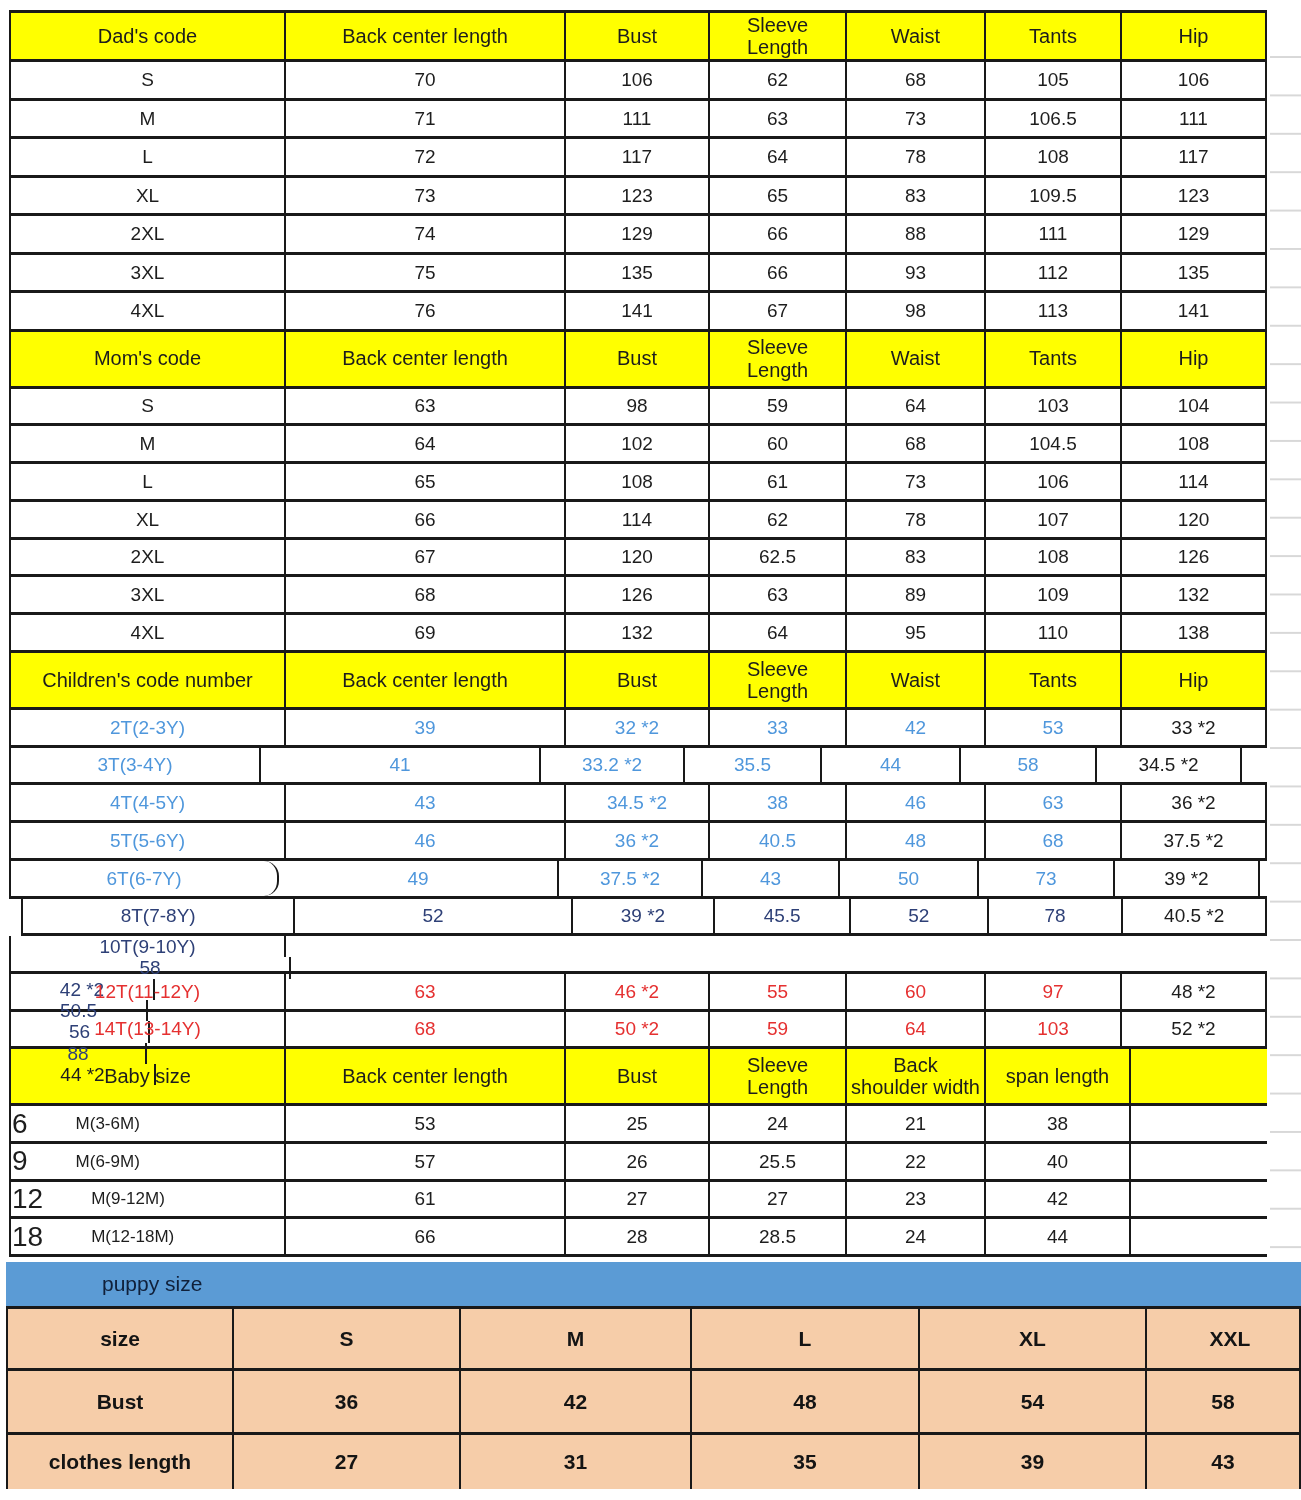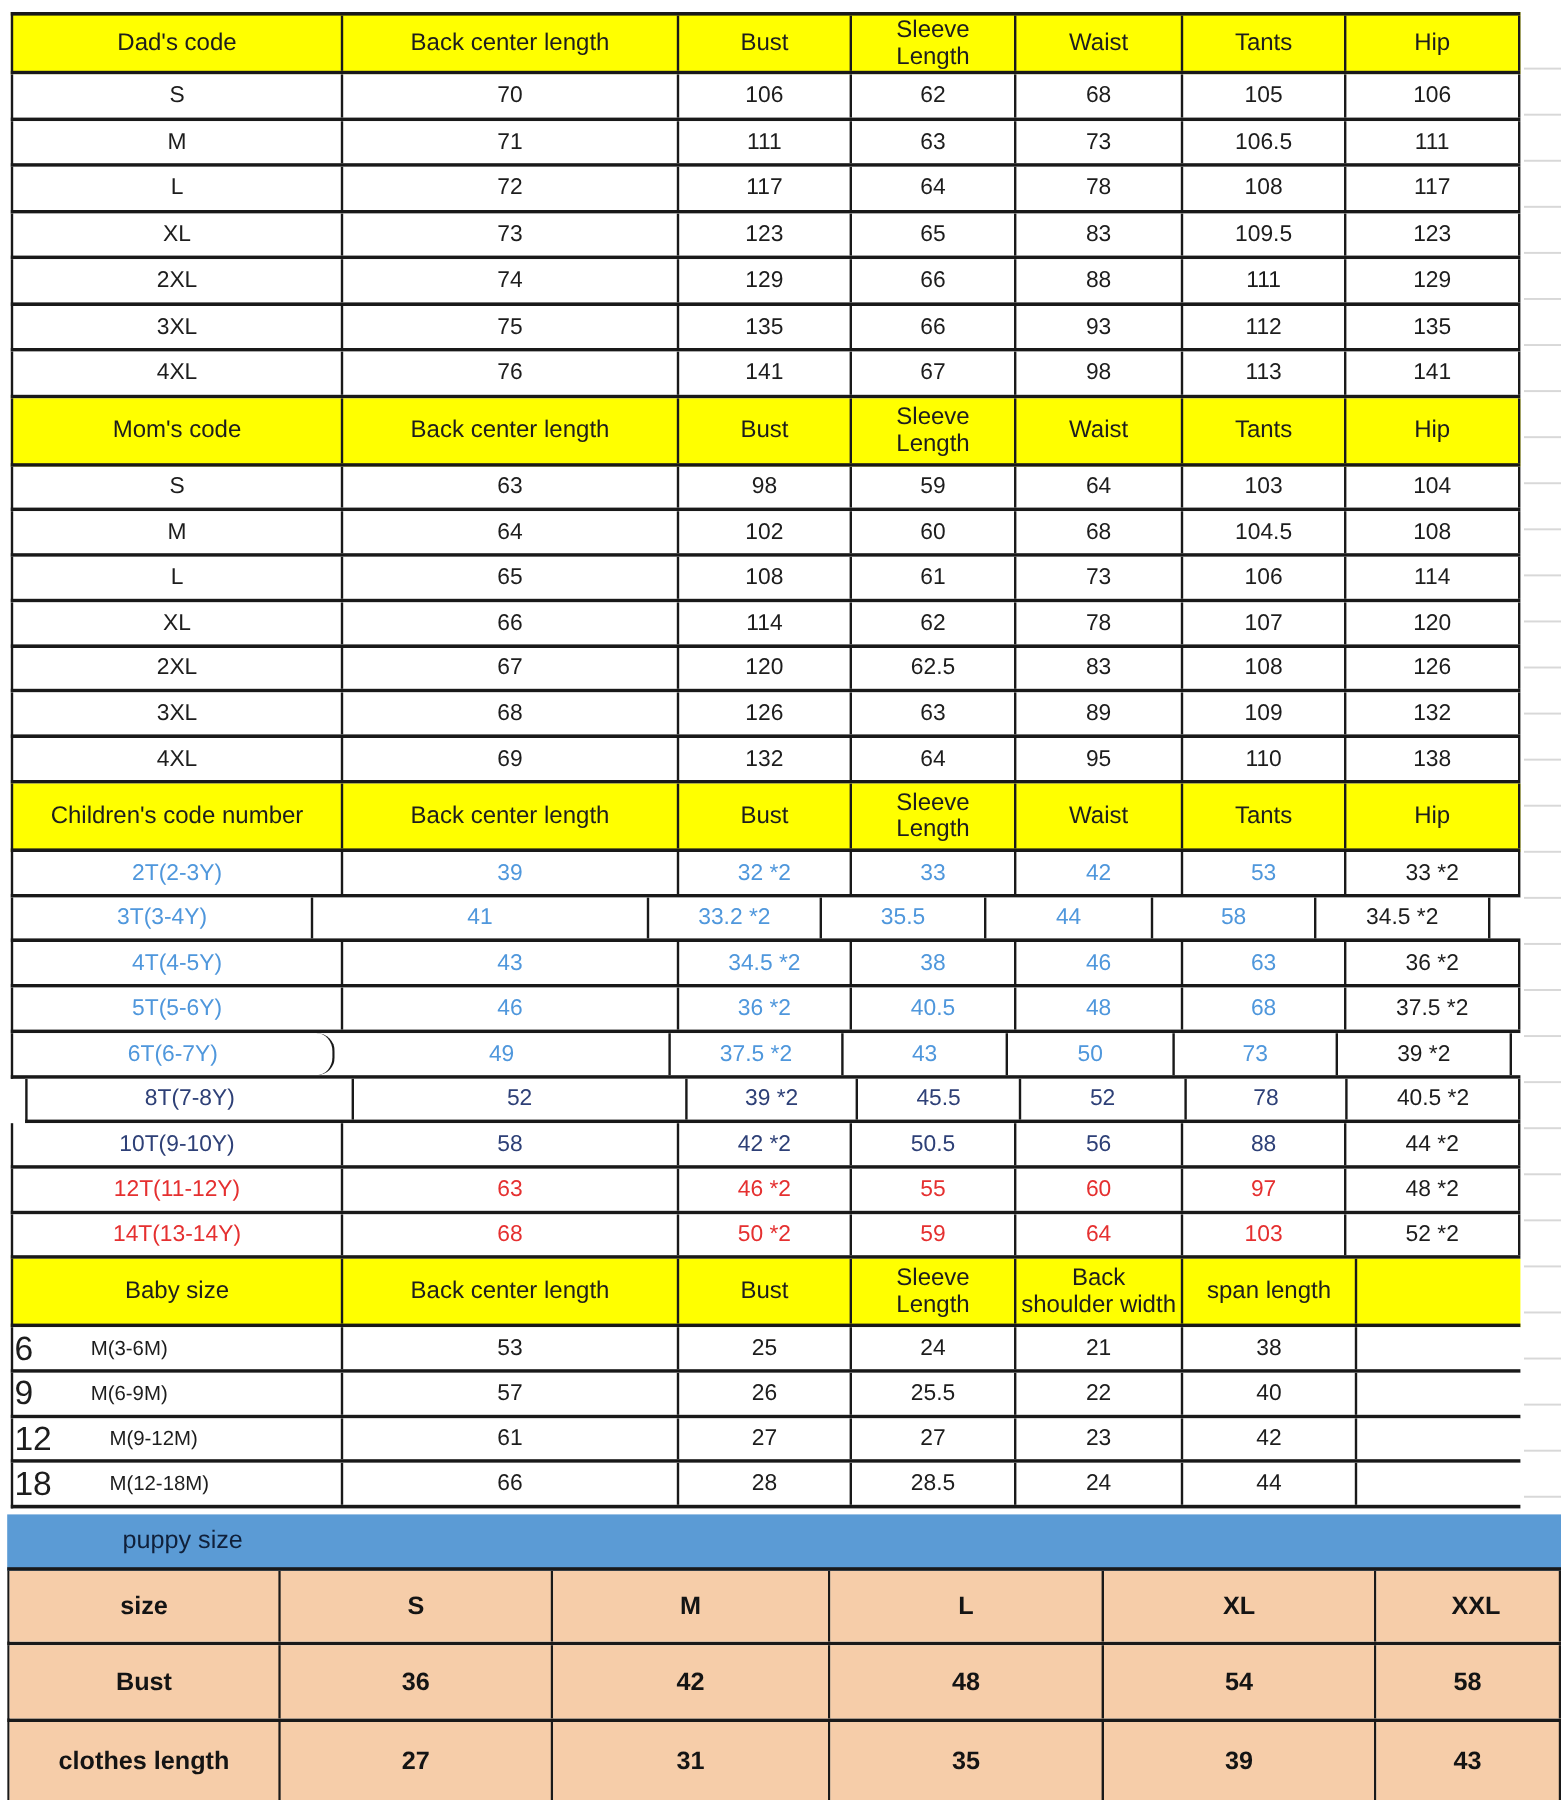--- a/index.html
+++ b/index.html
@@ -254,21 +254,21 @@
       </div>
       <div class="row data-row" style="height: 37.7px; margin-left: 12px;">
         <div class="cell data-cell rc-navy" style="width: 275px;">8T(7-8Y)</div>
         <div class="cell data-cell rc-navy" style="width: 280px;">52</div>
         <div class="cell data-cell rc-navy" style="width: 144px;">39 *2</div>
         <div class="cell data-cell rc-navy" style="width: 137px;">45.5</div>
         <div class="cell data-cell rc-navy" style="width: 139px;">52</div>
         <div class="cell data-cell rc-navy" style="width: 136px;">78</div>
         <div class="cell data-cell rc-navy force-black" style="width: 145px;">40.5 *2</div>
       </div>
-      <div class="row data-row" style="height: 37.7px;">
+      <div class="row data-row" style="height: 37.7px; flex-direction: column;">
         <div class="cell data-cell rc-navy" style="width: 275px;">10T(9-10Y)</div>
         <div class="cell data-cell rc-navy" style="width: 280px;">58</div>
         <div class="cell data-cell rc-navy" style="width: 144px;">42 *2</div>
         <div class="cell data-cell rc-navy" style="width: 137px;">50.5</div>
         <div class="cell data-cell rc-navy" style="width: 139px;">56</div>
         <div class="cell data-cell rc-navy" style="width: 136px;">88</div>
         <div class="cell data-cell rc-navy force-black" style="width: 145px;">44 *2</div>
       </div>
       <div class="row data-row" style="height: 37.7px;">
         <div class="cell data-cell rc-red" style="width: 275px;">12T(11-12Y)</div>
@@ -356,21 +356,21 @@
         <div class="pcell" style="width: 154px; padding-left: 14px;">XXL</div>
       </div>
       <div class="prow" style="height: 64px;">
         <div class="pcell" style="width: 226px;">Bust</div>
         <div class="pcell" style="width: 227px;">36</div>
         <div class="pcell" style="width: 231px;">42</div>
         <div class="pcell" style="width: 228px;">48</div>
         <div class="pcell" style="width: 227px;">54</div>
         <div class="pcell" style="width: 154px;">58</div>
       </div>
-      <div class="prow" style="height: 66px;">
+      <div class="prow" style="height: 54px;">
         <div class="pcell" style="width: 226px;">clothes length</div>
         <div class="pcell" style="width: 227px;">27</div>
         <div class="pcell" style="width: 231px;">31</div>
         <div class="pcell" style="width: 228px;">35</div>
         <div class="pcell" style="width: 227px;">39</div>
         <div class="pcell" style="width: 154px;">43</div>
       </div>
     </div>
 </div>
 

